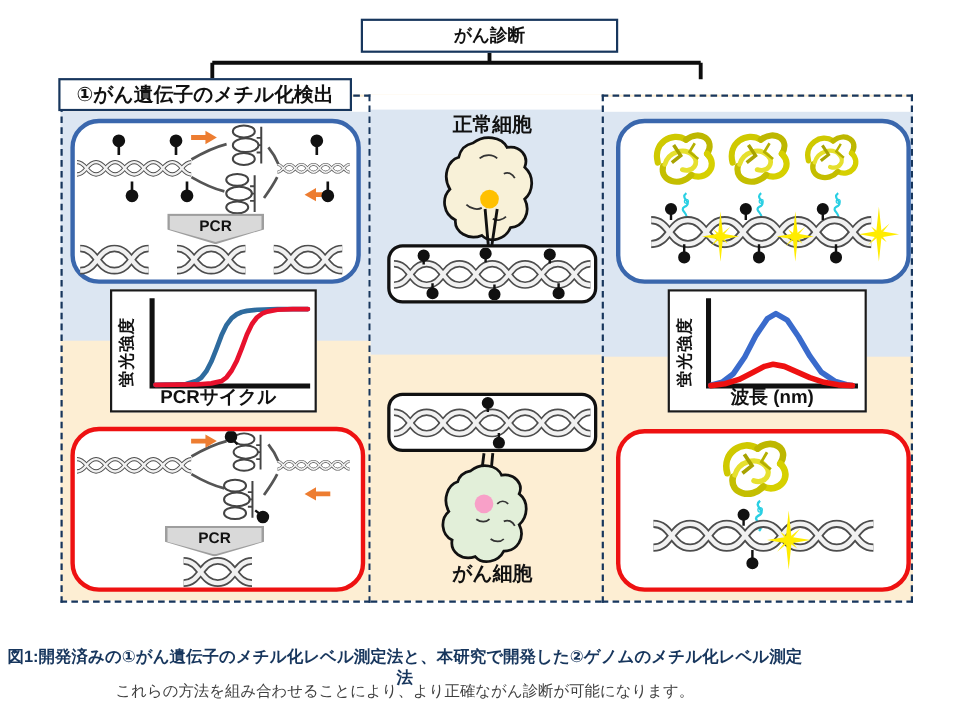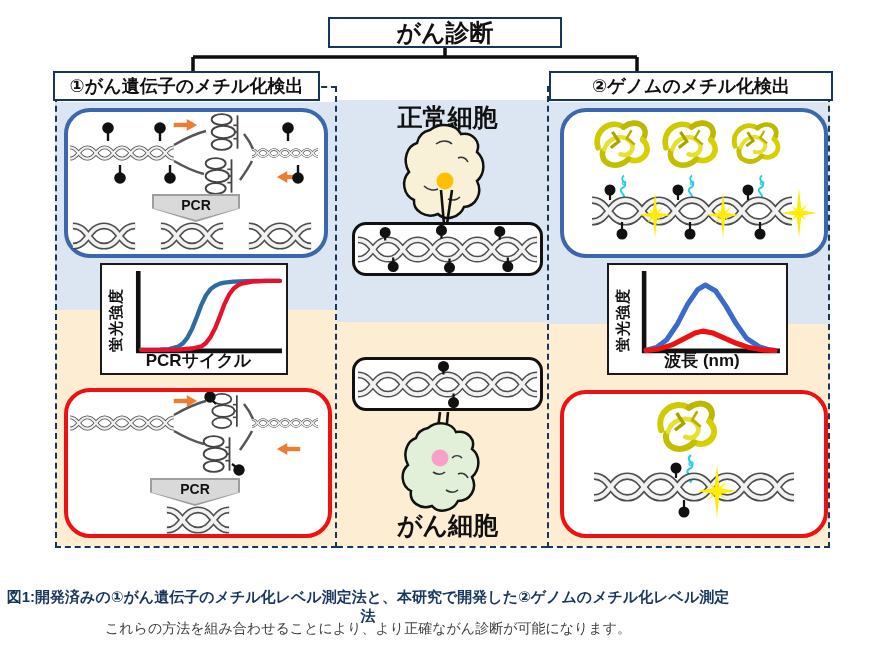--- a/index.html
+++ b/index.html
@@ -11,39 +11,39 @@
   .col{border:2px dashed var(--navy,#17365d);}
   .col-left{left:55px;top:86px;width:282px;height:462px;
     background:linear-gradient(to bottom,#fff 0 14px,var(--bg_blue,#dce6f2) 14px 222px,var(--bg_cream,#fdeed3) 222px);}
   .col-mid{left:337px;top:86px;width:210px;height:462px;border:none;border-bottom:2px dashed var(--navy,#17365d);
     background:linear-gradient(to bottom,#fff 0 14px,var(--bg_blue,#dce6f2) 14px 236px,var(--bg_cream,#fdeed3) 236px);}
   .col-right{left:547px;top:86px;width:283px;height:462px;
     background:linear-gradient(to bottom,#fff 0 14px,var(--bg_blue,#dce6f2) 14px 236px,var(--bg_cream,#fdeed3) 236px);}
 
   .titlebox{background:#fff;border:2px solid var(--navy,#17365d);display:flex;align-items:center;justify-content:center;
             font-weight:bold;z-index:6;}
-  .rootbox{left:328px;top:17px;width:234px;height:31px;font-size:24px;border-width:2.5px;}
+  .rootbox{left:328px;top:17px;width:234px;height:31px;font-size:16px;border-width:2.5px;}
   .hdr-left{left:53px;top:71px;width:267px;height:30px;font-size:18px;}
   .hdr-right{left:549px;top:71px;width:284px;height:30px;font-size:18px;}
 
   .panel{border-radius:26px;background:#fff;z-index:3;padding-left:28px;}
   .panel-blue{border:4px solid var(--panel_blue,#3a67ad);}
   .panel-red{border:4px solid var(--panel_red,#ee1111);}
   .p-lt{left:64px;top:108px;width:264px;height:150px;}
   .p-lb{left:64px;top:388px;width:268px;height:150px;}
   .p-rt{left:560px;top:108px;width:268px;height:150px;}
   .p-rb{left:560px;top:390px;width:268px;height:148px;}
   .panel>svg{position:absolute;inset:0;width:100%;height:100%;}
 
   .dnabox{background:#fff;border:3.5px solid #111;border-radius:14px;z-index:3;overflow:hidden;}
   .dnabox svg{position:absolute;inset:0;width:100%;height:100%;}
   .box-normal{left:352px;top:222px;width:191px;height:54px;}
   .box-cancer{left:352px;top:357px;width:191px;height:54px;}
 
-  .midlabel{left:352px;width:191px;text-align:center;font-weight:bold;font-size:25px;z-index:3;}
+  .midlabel{left:352px;width:191px;text-align:center;font-weight:bold;font-size:18px;z-index:3;}
   .lbl-normal{top:101px;} .lbl-cancer{top:509px;font-family:Liberation Serif, serif;}
 
   .graphbox{background:#fff;border:2.5px solid #1a1a1a;z-index:3;}
   .g-left{left:100px;top:263px;width:188px;height:112px;}
   .g-right{left:607px;top:263px;width:181px;height:112px;}
   .graphbox svg{position:absolute;left:26px;top:4px;}
   .ylab{position:absolute;left:-36px;top:46px;width:100px;height:18px;line-height:18px;text-align:center;
         transform:rotate(-90deg);font-weight:bold;font-size:15px;letter-spacing:1px;}
   .xlab{position:absolute;bottom:1px;left:11px;right:2px;text-align:center;font-weight:bold;font-size:17px;}
 
@@ -114,23 +114,20 @@
 
   <div class="abs col col-left"></div>
   <div class="abs col-mid"></div>
   <div class="abs col col-right"></div>
 
   <div class="abs titlebox rootbox">
     <span>がん診断</span>
   </div>
   <div class="abs titlebox hdr-left">
     <span>①がん遺伝子のメチル化検出</span>
-  </div>
-  <div class="abs titlebox hdr-right">
-    <span>②ゲノムのメチル化検出</span>
   </div>
 
   <div class="abs panel panel-blue p-lt">
     <svg viewBox="0 0 256 142">
       <use href="#helix" x="2" y="26" width="104" height="30"></use>
       <use href="#helix" x="184" y="26" width="66" height="30"></use>
       <g stroke="#555" stroke-width="2.5" fill="none">
         <path d="M106,33 C118,26 126,22 138,19"></path>
         <path d="M106,49 C118,56 128,60 136,62"></path>
         <path d="M176,22 C180,27 183,32 185,37"></path>

